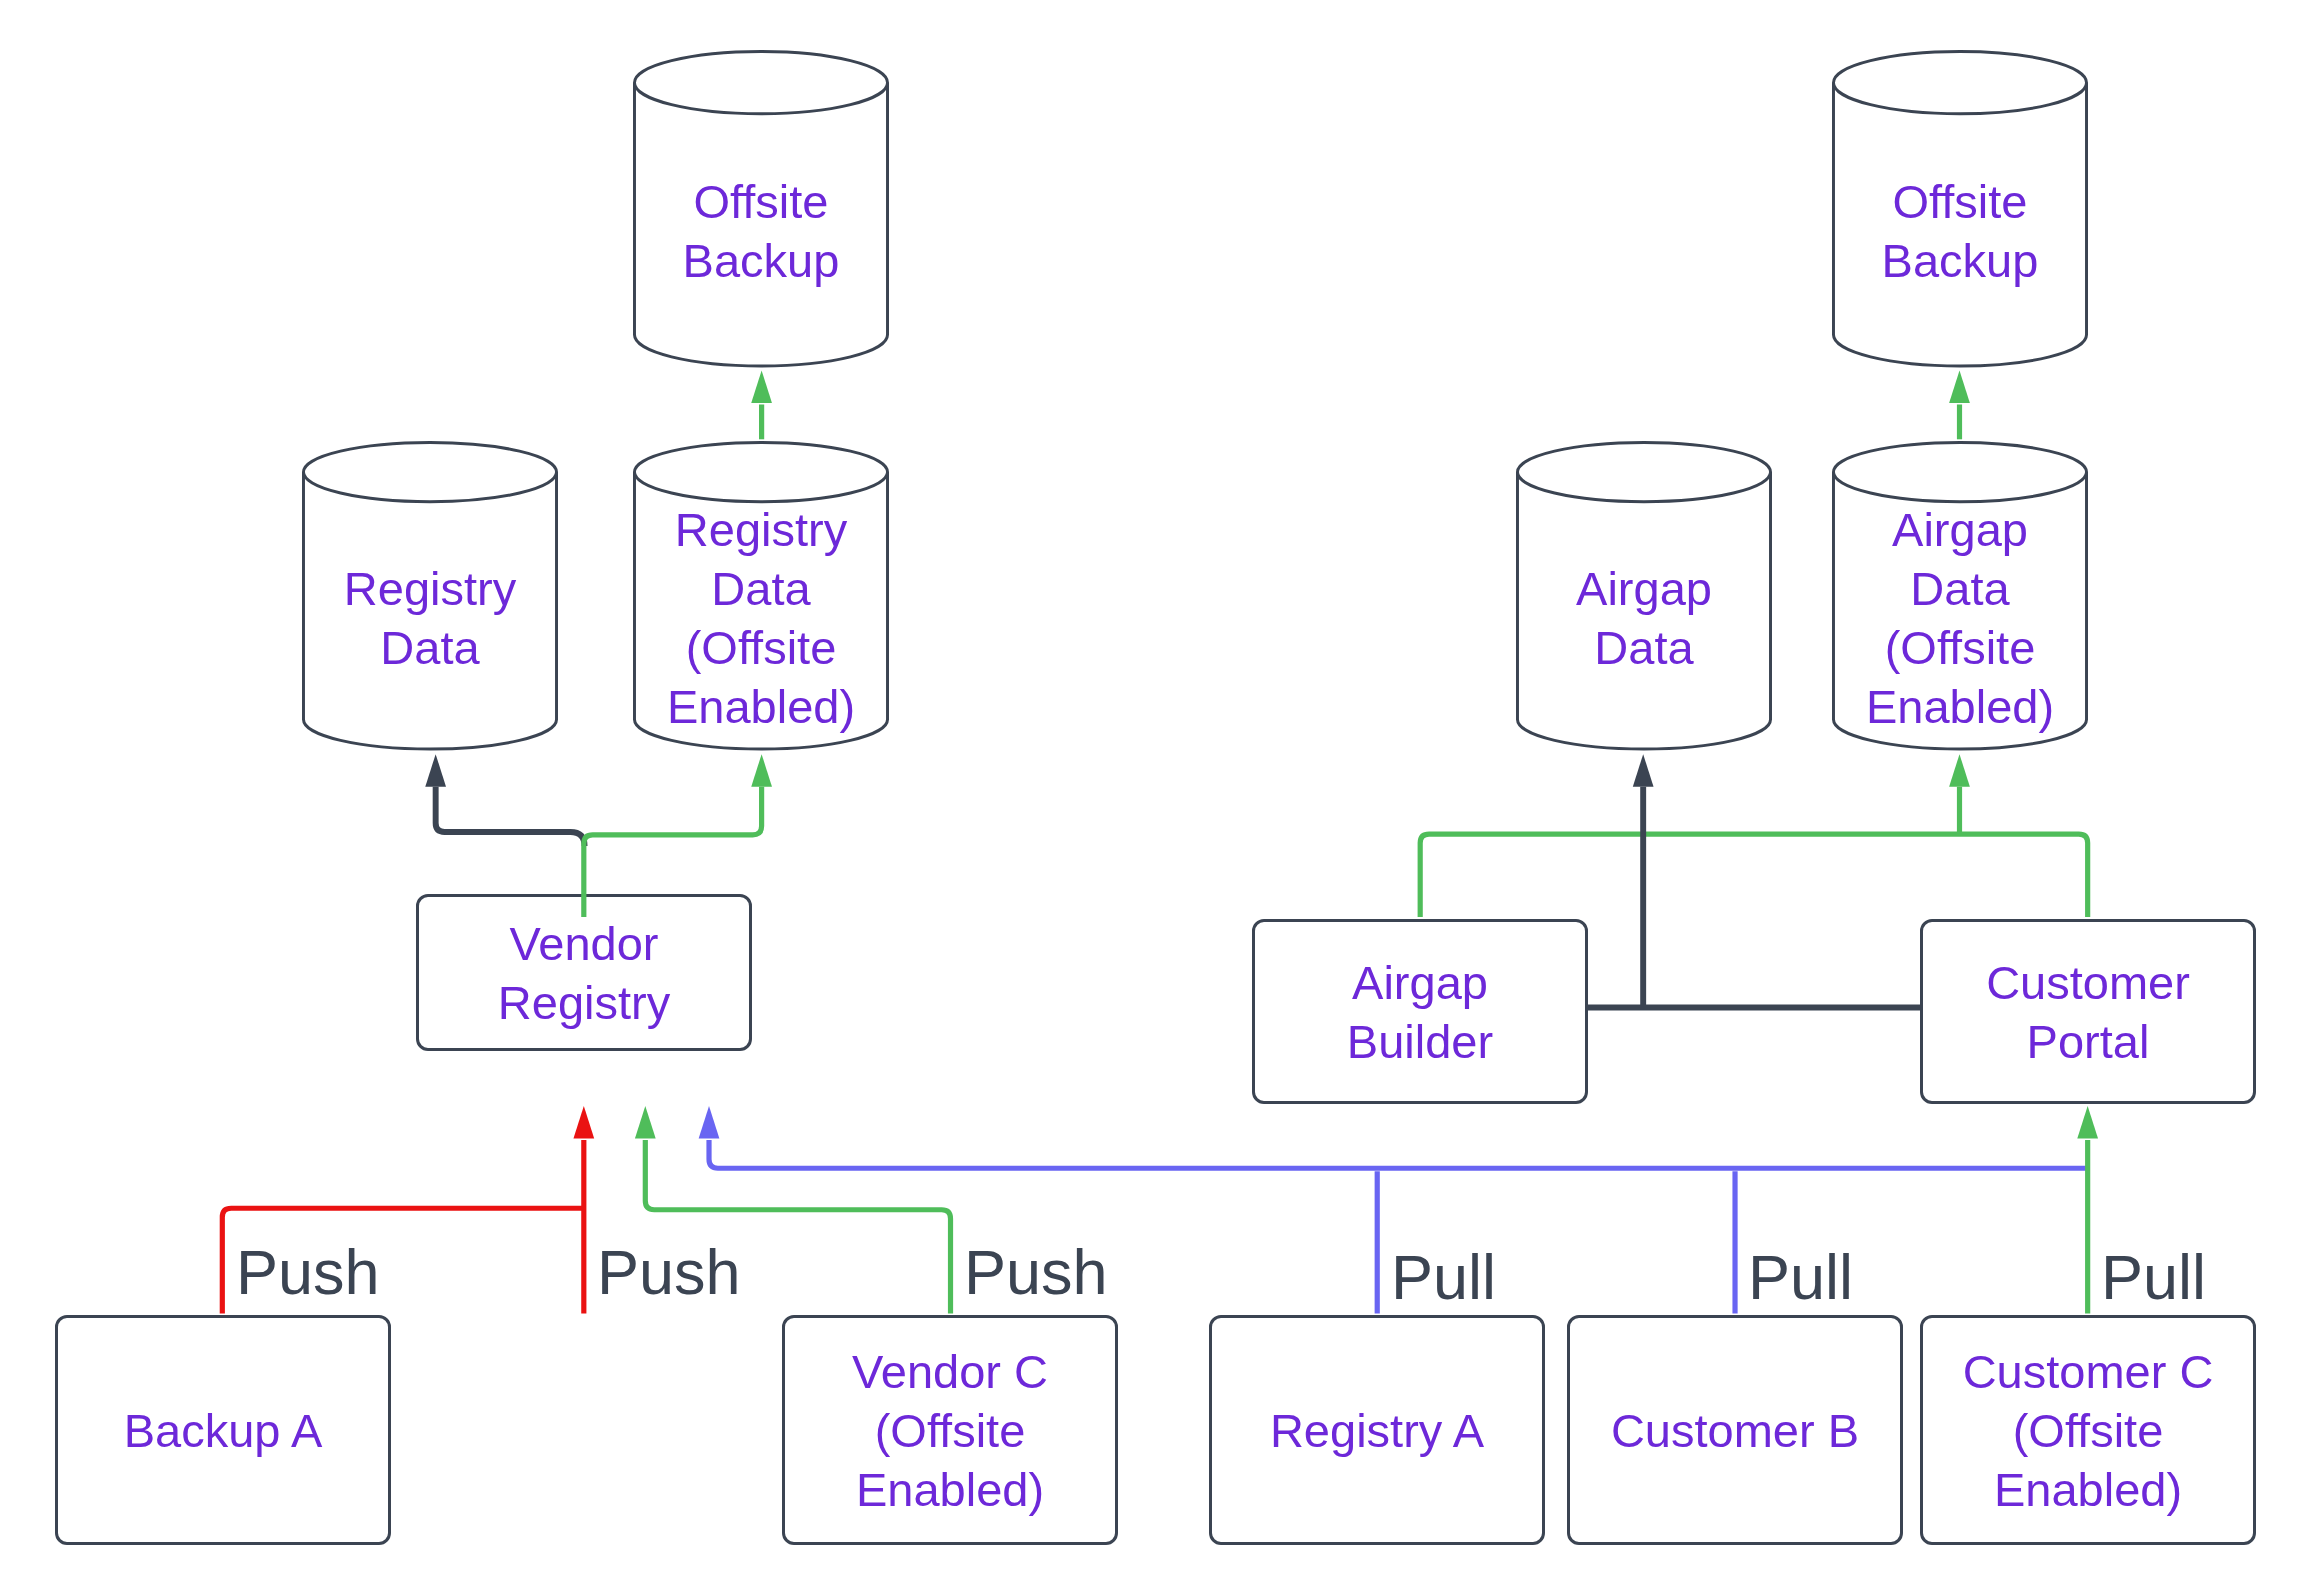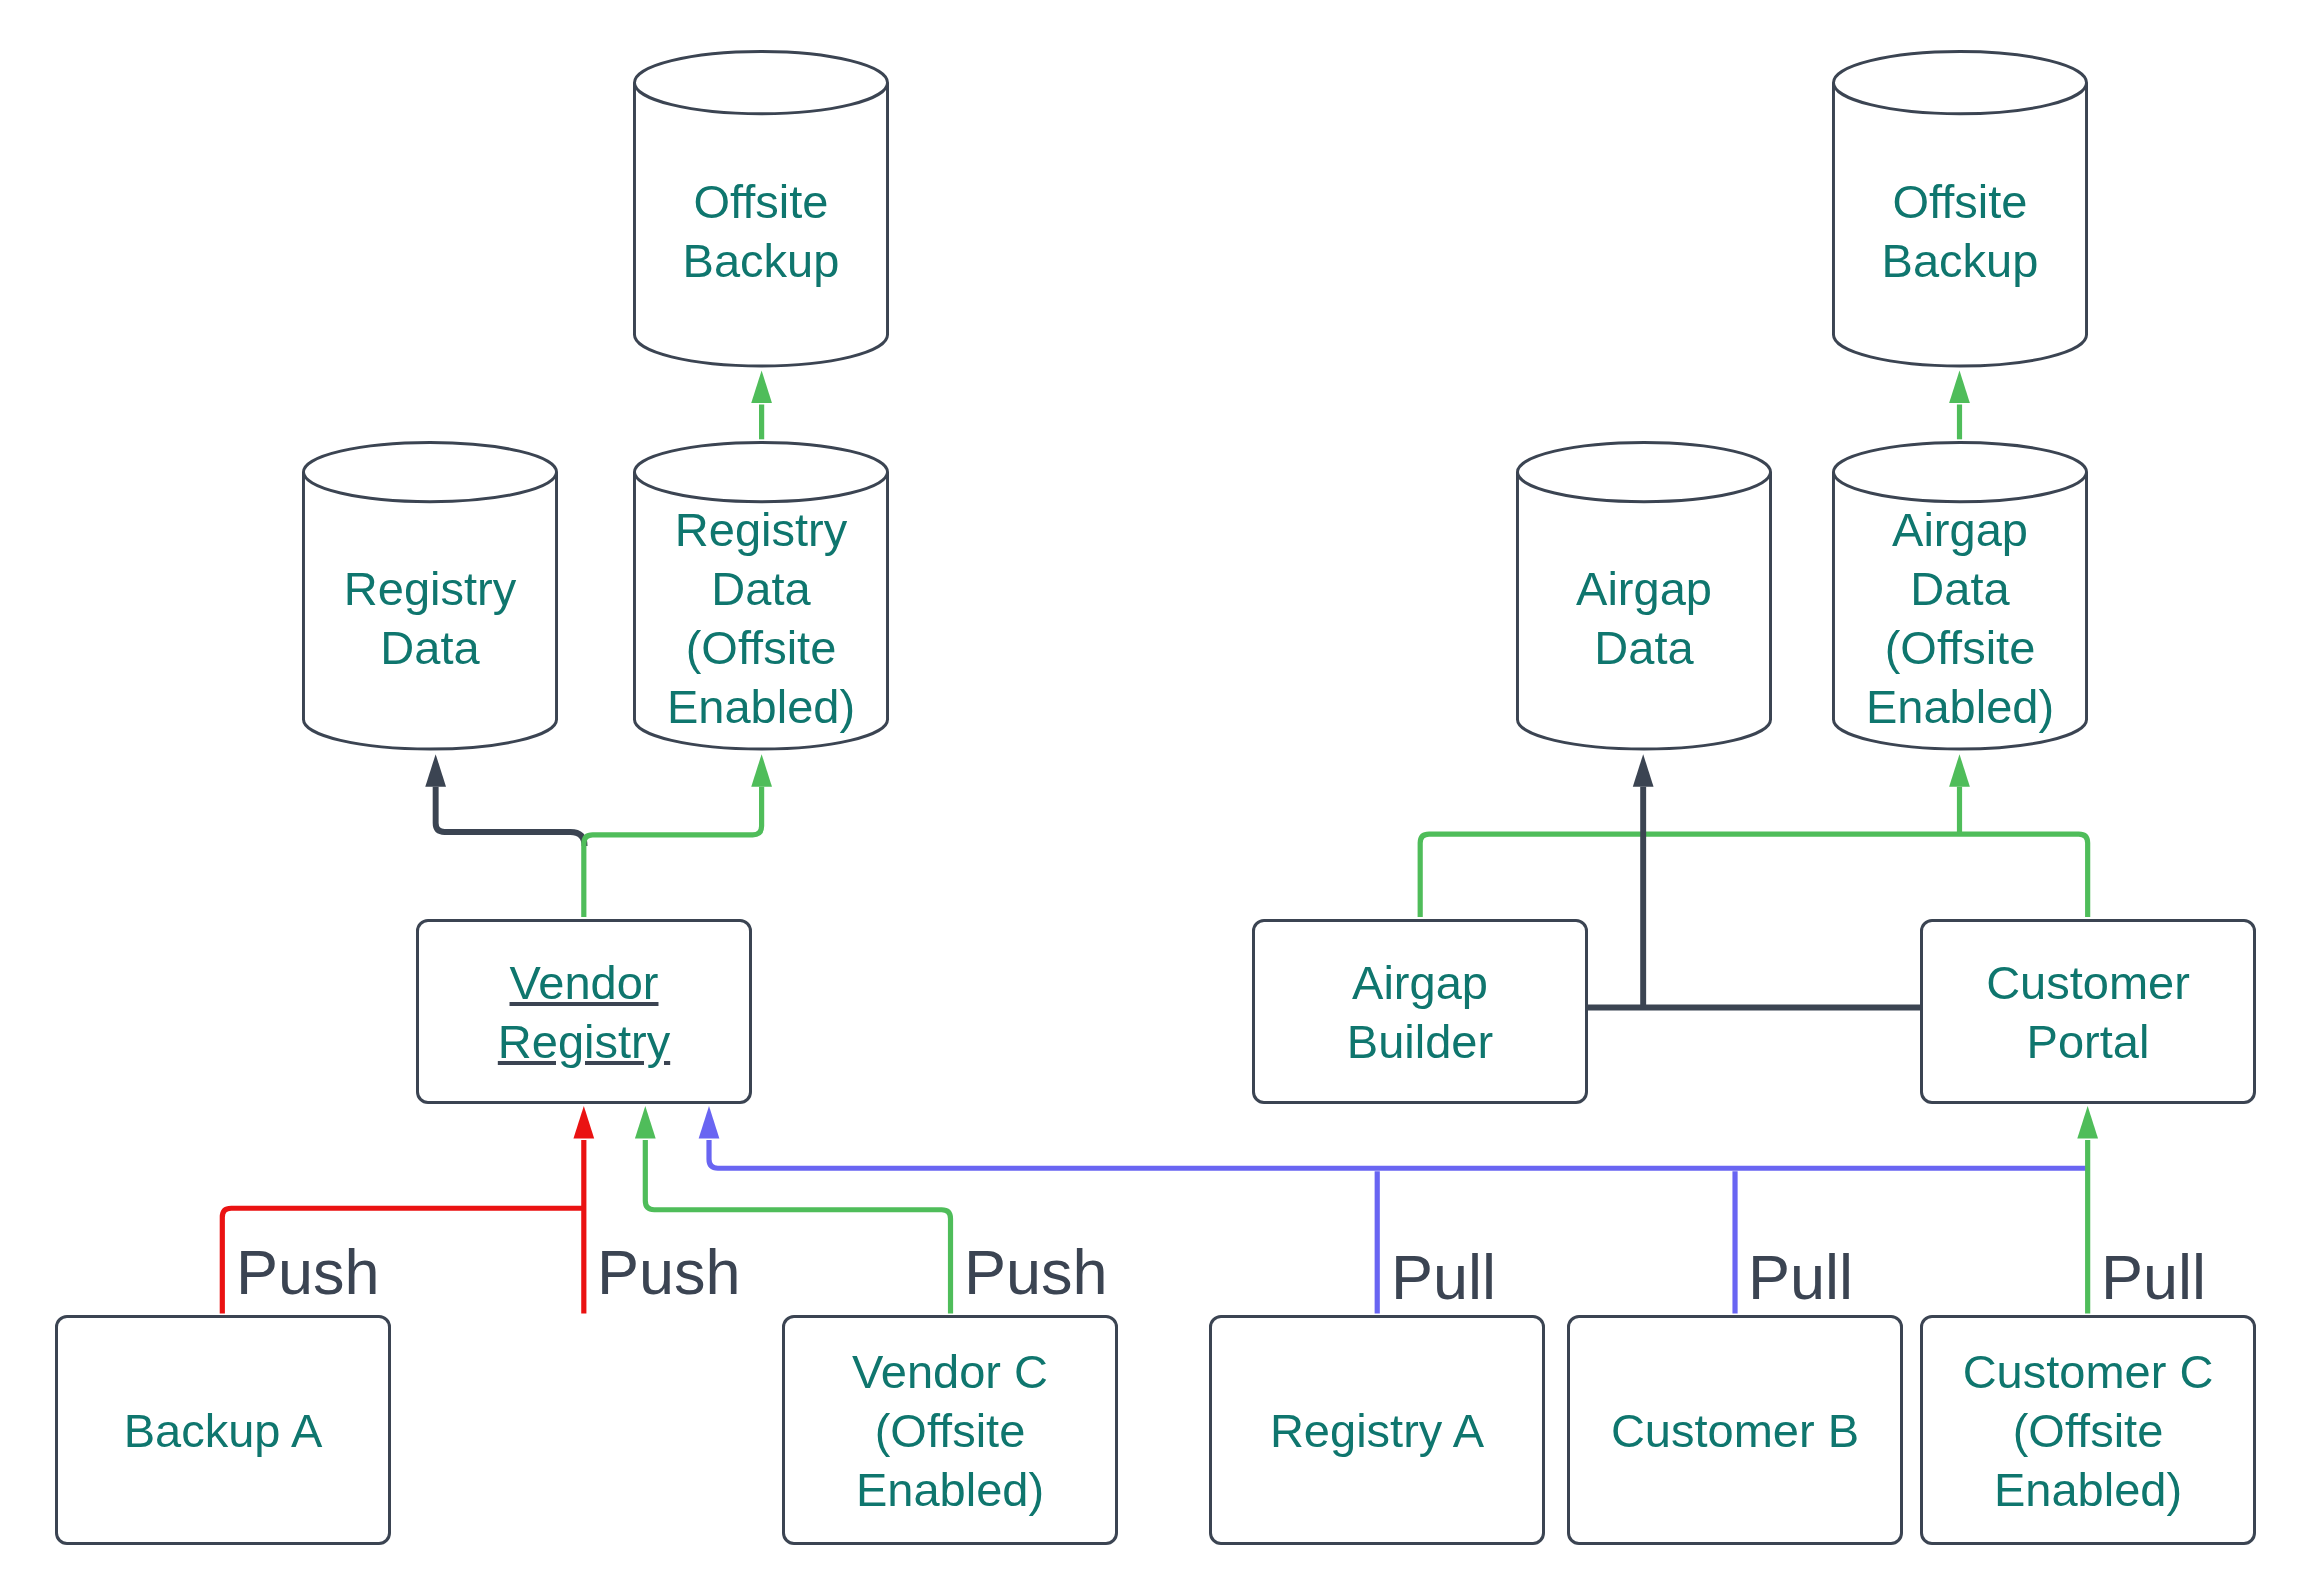--- a/index.html
+++ b/index.html
@@ -22,21 +22,21 @@
   .cyl .lbl{
     position:absolute;left:0;top:0;right:0;bottom:0;
     display:flex;align-items:center;justify-content:center;
     padding-top:43px;box-sizing:border-box;
   }
   .lbl{
     white-space:pre-line;
     text-align:center;
     font-size:47px;
     line-height:59px;
-    color:#0f766e;
+    color:#6d28d9;
   }
   .edges{position:absolute;left:0;top:0;width:2307px;height:1592px;}
   .edge-label{
     position:absolute;
     font-size:63px;
     line-height:47px;
     color:#3b4452;
     white-space:nowrap;
   }
   .cyl-shape{fill:#ffffff;stroke:#3b4452;stroke-width:4;}
@@ -97,21 +97,21 @@
     <svg viewBox="0 0 345 420" preserveAspectRatio="none">
       <path class="cyl-shape" d="M2 42 L2 376 A170.5 40 0 0 0 343 376 L343 42"></path>
       <ellipse class="cyl-shape" cx="172.5" cy="42" rx="170.5" ry="40"></ellipse>
     </svg>
     <div class="lbl">Airgap
 Data
 (Offsite
 Enabled)</div>
   </div>
 
-  <div class="node box" style="left:416px;top:919px;width:336px;height:185px;text-decoration:underline;">
+  <div class="node box" style="left:416px;top:894px;width:336px;height:157px;">
     <div class="lbl">Vendor
 Registry</div>
   </div>
 
   <div class="node box" style="left:1252px;top:919px;width:336px;height:185px;">
     <div class="lbl">Airgap
 Builder</div>
   </div>
 
   <div class="node box" style="left:1920px;top:919px;width:336px;height:185px;">

